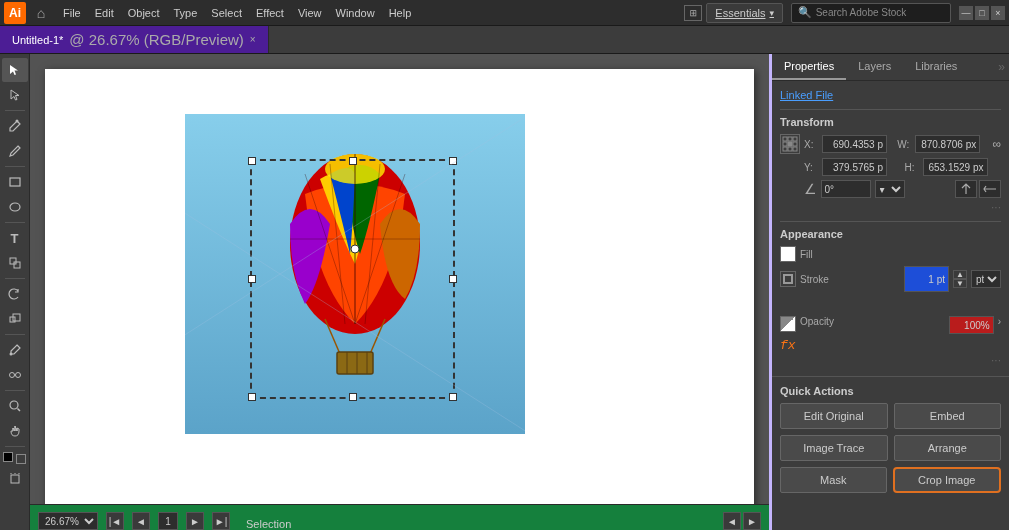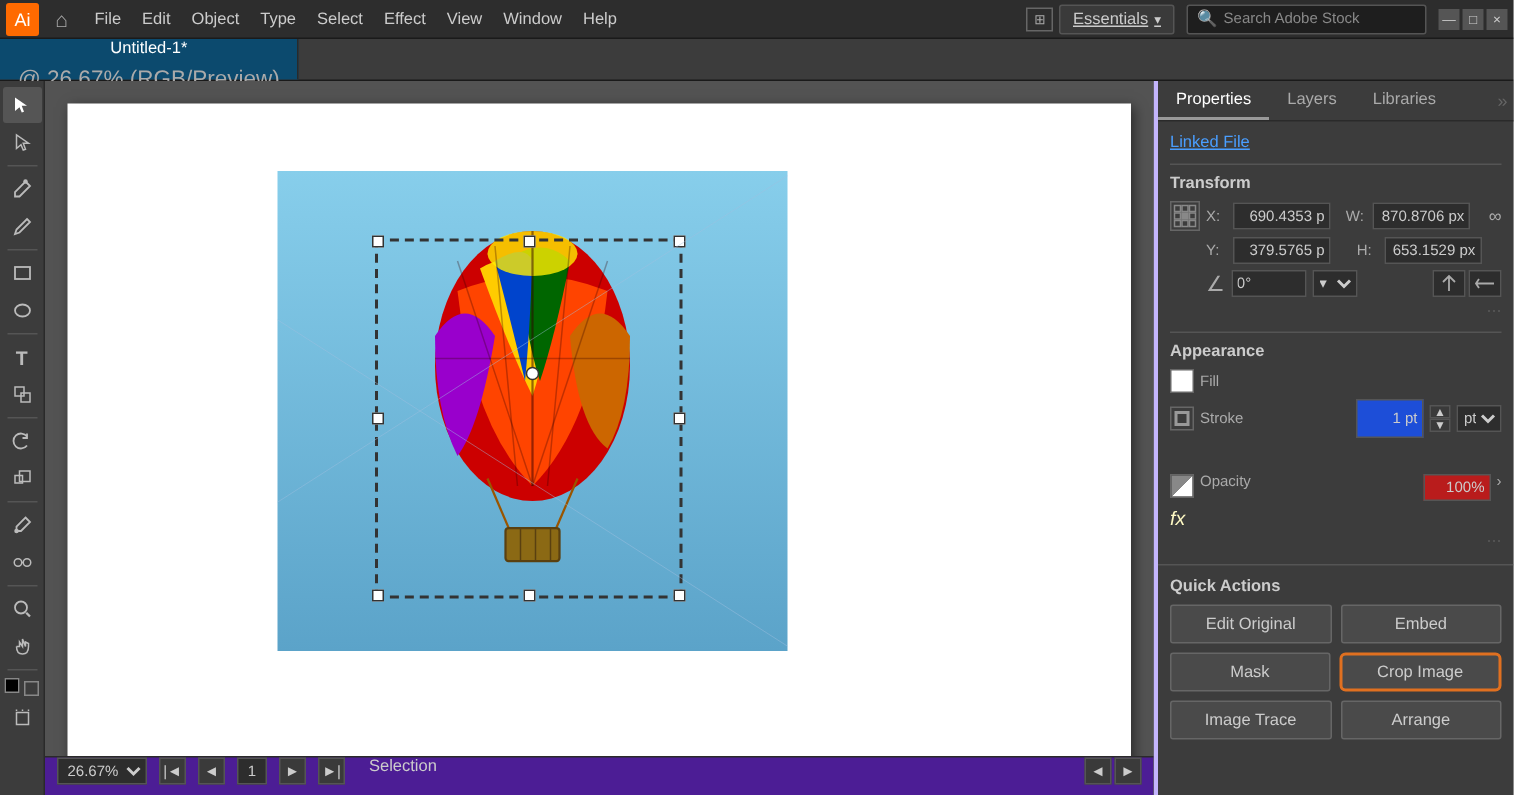--- a/index.html
+++ b/index.html
@@ -1,48 +1,48 @@
 <!DOCTYPE html>
 <html><head>
   <meta charset="utf-8">
   <style>
     * { box-sizing: border-box; margin: 0; padding: 0; }
     body { font-family: 'Arial', sans-serif; font-size: 11px; background: #535353; color: #ccc; width: 1009px; height: 530px; overflow: hidden; }
 
     
     .menubar { background: #2d2d2d; height: 26px; display: flex; align-items: center; padding: 0 4px; gap: 0; border-bottom: 1px solid #1a1a1a; }
-    .menubar-logo { width: 22px; height: 22px; background: #ff6a00; display: flex; align-items: center; justify-content: center; font-weight: normal; font-size: 12px; color: white; margin-right: 4px; border-radius: 2px; }
+    .menubar-logo { width: 22px; height: 22px; background: #ff6a00; display: flex; align-items: center; justify-content: center; font-weight: bold; font-size: 12px; color: white; margin-right: 4px; border-radius: 2px; }
     .menubar-home { width: 22px; height: 22px; display: flex; align-items: center; justify-content: center; color: #aaa; font-size: 14px; margin-right: 4px; cursor: pointer; }
     .menubar-item { padding: 0 7px; height: 26px; display: flex; align-items: center; color: #ccc; font-size: 11px; cursor: pointer; }
     .menubar-spacer { flex: 1; }
     .workspace-selector { display: flex; align-items: center; gap: 4px; padding: 0 8px; color: #ccc; font-size: 11px; cursor: pointer; background: #3a3a3a; height: 20px; border: 1px solid #555; border-radius: 2px; margin-right: 8px; text-decoration: underline; }
     .search-box { background: #1e1e1e; border: 1px solid #555; height: 20px; display: flex; align-items: center; padding: 0 6px; color: #888; font-size: 11px; width: 160px; border-radius: 2px; }
     .window-controls { display: flex; gap: 2px; margin-left: 8px; }
     .win-btn { width: 14px; height: 14px; background: #555; border: none; cursor: pointer; display: flex; align-items: center; justify-content: center; color: #ccc; font-size: 9px; }
 
     
     .tabbar { background: #3c3c3c; height: 28px; display: flex; align-items: stretch; border-bottom: 1px solid #1a1a1a; }
     .tab { padding: 0 12px; display: flex; align-items: center; gap: 6px; background: #535353; color: #ccc; font-size: 11px; cursor: pointer; border-right: 1px solid #2a2a2a; }
-    .tab.active { background: #0c4a6e; color: #fff; flex-direction: column; }
+    .tab.active { background: #4c1d95; color: #fff; }
     .tab-close { color: #aaa; font-size: 10px; cursor: pointer; }
 
     
     .main-layout { display: flex; height: calc(530px - 26px - 28px); }
 
     
     .toolbar { width: 30px; background: #3c3c3c; display: flex; flex-direction: column; align-items: center; padding: 4px 0; gap: 1px; border-right: 1px solid #2a2a2a; }
     .tool-btn { width: 26px; height: 24px; display: flex; align-items: center; justify-content: center; color: #bbb; font-size: 13px; cursor: pointer; border-radius: 2px; }
     .tool-btn:hover, .tool-btn.active { background: #555; color: #fff; }
     .tool-separator { width: 20px; height: 1px; background: #555; margin: 2px 0; }
 
     
     .canvas-area { flex: 1; background: #535353; overflow: hidden; position: relative; }
     
     
-    .statusbar { position: absolute; bottom: 0; left: 0; right: 0; height: 26px; background: #4c1d95; display: flex; align-items: flex-start; padding: 0 8px; gap: 8px; border-top: 1px solid #2a2a2a; }
+    .statusbar { position: absolute; bottom: 0; left: 0; right: 0; height: 26px; background: #15803d; display: flex; align-items: flex-end; padding: 0 8px; gap: 8px; border-top: 1px solid #2a2a2a; }
     .zoom-select { background: #2d2d2d; border: 1px solid #555; color: #ccc; font-size: 10px; height: 18px; padding: 0 2px; }
     .nav-btn { background: #3a3a3a; border: 1px solid #555; color: #ccc; font-size: 10px; height: 18px; width: 18px; cursor: pointer; display: flex; align-items: center; justify-content: center; }
     .page-num { background: #2d2d2d; border: 1px solid #555; color: #ccc; font-size: 10px; height: 18px; width: 20px; text-align: center; padding: 0 2px; }
     .status-text { color: #ccc; font-size: 11px; margin-left: 8px; }
     .statusbar-spacer { flex: 1; }
     .nav-arrows { display: flex; gap: 2px; }
 
     
     .right-panel { width: 240px; background: #3c3c3c; border-left: 3px solid #c4b5fd; display: flex; flex-direction: column; }
     .panel-tabs { display: flex; border-bottom: 1px solid #2a2a2a; background: #3c3c3c; }
@@ -440,41 +440,41 @@
         </div>
 
         <div class="opacity-row">
           <div class="opacity-icon-box" style="width:16px;height:16px;border:1px solid #666;background:linear-gradient(135deg,#888 50%,white 50%);flex-shrink:0;"></div>
           <span class="opacity-label">Opacity</span>
           <input class="opacity-input" type="text" value="100%" style="">
           <span class="opacity-arrow">›</span>
         </div>
 
         <div style="margin-top:4px;">
-          <span class="fx-btn" style="font-family:Liberation Sans, sans-serif;font-style:italic;font-size:13px;color:#fef9c3;">fx</span>
+          <span class="fx-btn" style="font-family:Liberation Mono, monospace;font-style:italic;font-size:13px;color:#f97316;">fx</span>
         </div>
 
         <div class="divider-dots">···</div>
 
       </div>
 
       <div class="quick-actions">
         <div class="qa-title">Quick Actions</div>
 
         <div class="qa-row">
           <button class="qa-btn">Edit Original</button>
           <button class="qa-btn">Embed</button>
         </div>
 
         <div class="qa-row">
+          <button class="qa-btn">Image Trace</button>
+          <button class="qa-btn">Arrange</button>
+        </div>
+
+        <div class="qa-row">
           <button class="qa-btn">Mask</button>
           <button class="qa-btn highlighted">Crop Image</button>
         </div>
-
-        <div class="qa-row">
-          <button class="qa-btn">Image Trace</button>
-          <button class="qa-btn">Arrange</button>
-        </div>
       </div>
     </div>
   </div>
 
 </div>
 
 </body></html>

